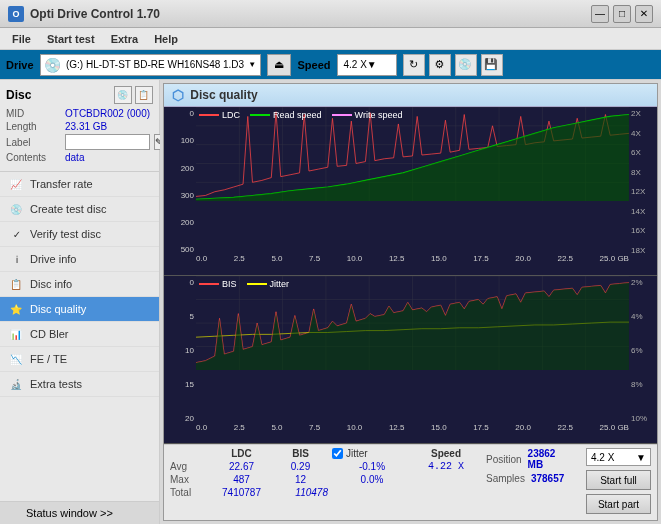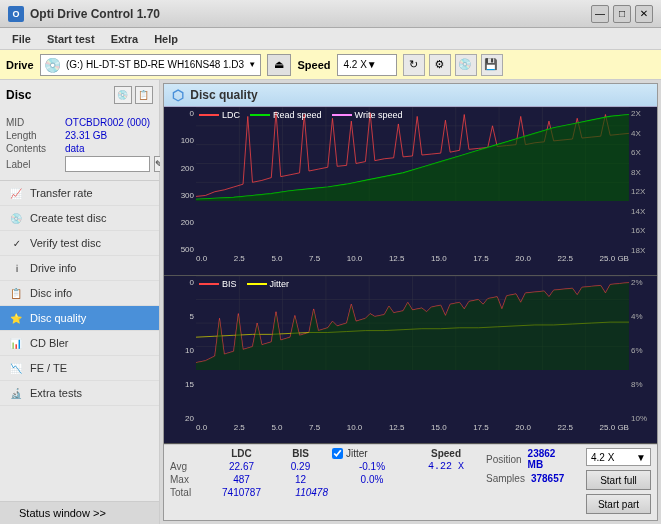--- a/index.html
+++ b/index.html
@@ -65,21 +65,21 @@
       align-items: center;
     }
     .menu-item {
       padding: 2px 8px;
       cursor: pointer;
       border-radius: 2px;
       color: #333;
       font-weight: bold;
     }
     .drive-bar {
-      background: #fef9c3;
+      background: #0369a1;
       display: flex;
       align-items: center;
       padding: 3px 6px;
       border-bottom: 1px solid #ccc;
       height: 30px;
       gap: 6px;
     }
     .drive-label {
       font-size: 11px;
       font-weight: bold;
@@ -135,21 +135,21 @@
       flex-direction: column;
     }
     .disc-panel {
       padding: 6px;
       border-bottom: 1px solid #ccc;
     }
     .disc-panel-header {
       display: flex;
       align-items: center;
       justify-content: space-between;
-      margin-bottom: 13px;
+      margin-bottom: 4px;
     }
     .disc-title {
       font-weight: bold;
       font-size: 12px;
     }
     .disc-icons {
       display: flex;
       gap: 3px;
     }
     .disc-icon {
@@ -220,21 +220,21 @@
       width: 14px;
       height: 14px;
       display: flex;
       align-items: center;
       justify-content: center;
       font-size: 10px;
     }
     .status-window-btn {
       background: #d8d8d8;
       border-top: 1px solid #ccc;
-      padding: 5px 19px;
+      padding: 5px 26px;
       cursor: pointer;
       font-size: 11px;
       display: flex;
       align-items: center;
       justify-content: space-between;
     }
     .content-area {
       flex: 1;
       display: flex;
       flex-direction: column;
@@ -479,27 +479,27 @@
       </div>
       <div class="disc-row">
         <span class="disc-row-label">MID</span>
         <span class="disc-row-value">OTCBDR002 (000)</span>
       </div>
       <div class="disc-row">
         <span class="disc-row-label">Length</span>
         <span class="disc-row-value">23.31 GB</span>
       </div>
       <div class="disc-row">
-        <span class="disc-row-label">Contents</span>
-        <span class="disc-row-value">data</span>
-      </div>
-      <div class="disc-row">
         <span class="disc-row-label">Label</span>
         <input class="disc-label-input" type="text" value="" style="">
         <div class="disc-label-btn">✎</div>
+      </div>
+      <div class="disc-row">
+        <span class="disc-row-label">Contents</span>
+        <span class="disc-row-value">data</span>
       </div>
     </div>
 
     <div class="nav-items">
       <div class="nav-item">
         <span class="nav-item-icon">📈</span>
         <span>Transfer rate</span>
       </div>
       <div class="nav-item">
         <span class="nav-item-icon">💿</span>

